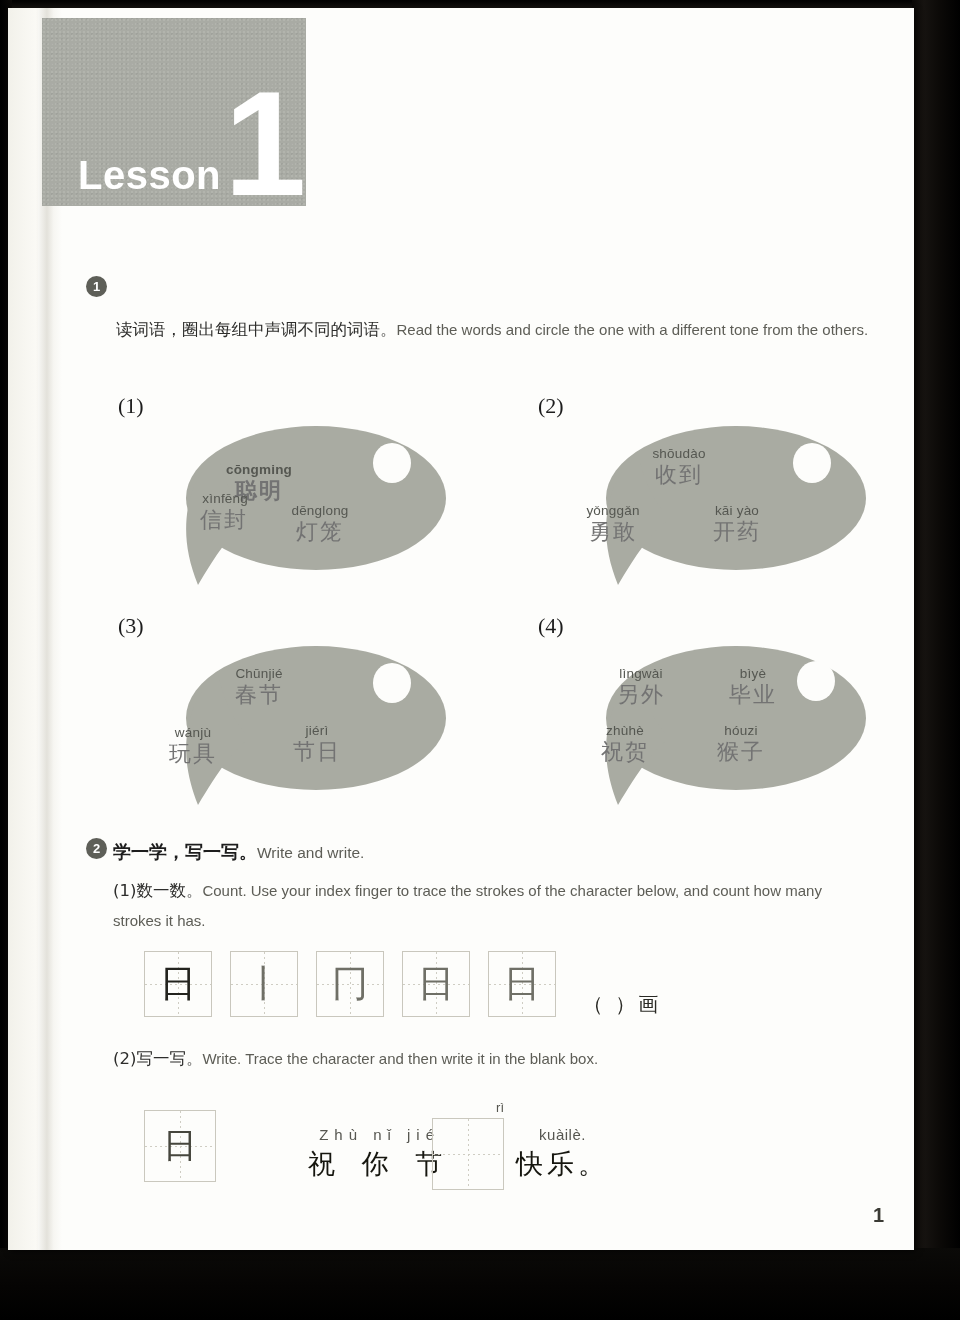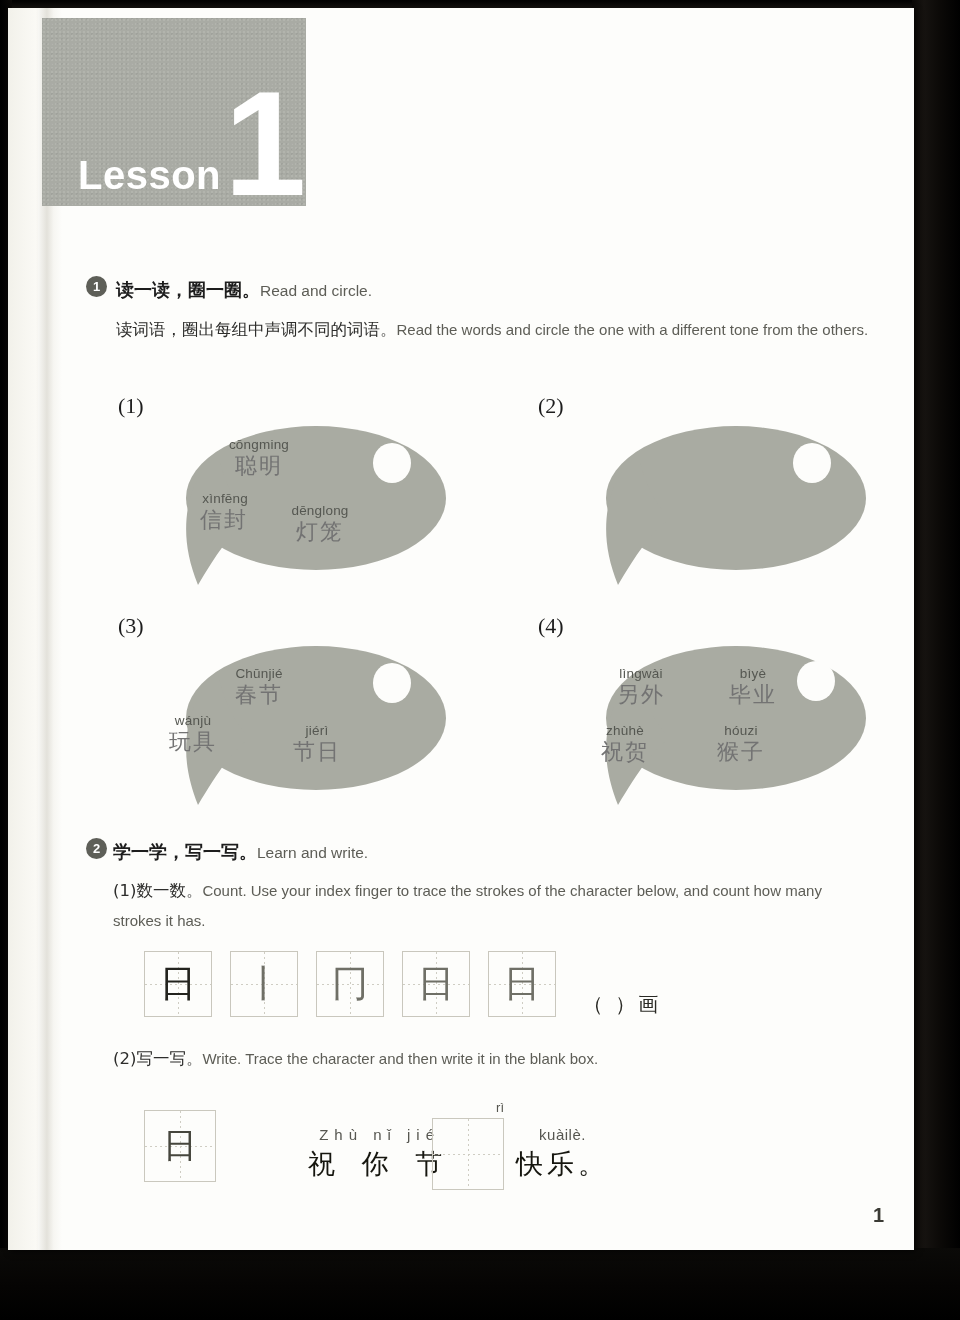--- a/index.html
+++ b/index.html
@@ -328,38 +328,35 @@
     <div class="gutter2"></div>
     <div class="gutter"></div>
 
     <div class="lesson-block">
       <span class="lesson-word">Lesson</span>
       <span class="lesson-num">1</span>
     </div>
 
 
     <div class="ex-badge" style="left:78px; top:268px;">1</div>
-    <div class="ex-head" style="left:108px; top:270px;">
-      <b>读一读，圈一圈。</b><span class="en">Read and circle.</span>
-    </div>
     <div class="ex-sub" style="left:108px; top:307px; width:760px;">
       <span class="cn">读词语，圈出每组中声调不同的词语。</span><span class="en">Read the words and circle the one with a different tone from the others.</span>
     </div>
 
     <div class="fish-wrap" style="left:110px; top:385px; width:340px; height:205px;">
       <span class="fish-label">(1)</span>
       <svg class="fish-svg" width="330" height="180" viewBox="0 0 330 180">
         <g fill="#a9aba2">
           <ellipse cx="190" cy="83" rx="130" ry="72"></ellipse>
           <path d="M92,40 C74,55 66,72 62,92 C58,116 60,140 72,170 C90,140 104,118 124,103 C106,86 98,64 92,40 Z"></path>
         </g>
         <ellipse cx="266" cy="48" rx="19" ry="20" fill="#fdfdfb"></ellipse>
       </svg>
       <div class="fish-text">
-        <div class="wordgrp" style="left:78px; top:23px; width:110px;">
+        <div class="wordgrp" style="left:78px; top:48px; width:110px;font-weight:bold;">
           <div class="py">cōngming</div>
           <div class="hz">聪明</div>
         </div>
         <div class="wordgrp" style="left:12px; top:77px; width:110px;text-align:right;">
           <div class="py">xìnfēng</div>
           <div class="hz">信封</div>
         </div>
         <div class="wordgrp" style="left:134px; top:89px; width:120px;">
           <div class="py">dēnglong</div>
           <div class="hz">灯笼</div>
@@ -369,37 +366,51 @@
 
     <div class="fish-wrap" style="left:530px; top:385px; width:340px; height:205px;">
       <span class="fish-label">(2)</span>
       <svg class="fish-svg" width="330" height="180" viewBox="0 0 330 180">
         <g fill="#a9aba2">
           <ellipse cx="190" cy="83" rx="130" ry="72"></ellipse>
           <path d="M92,40 C74,55 66,72 62,92 C58,116 60,140 72,170 C90,140 104,118 124,103 C106,86 98,64 92,40 Z"></path>
         </g>
         <ellipse cx="266" cy="48" rx="19" ry="20" fill="#fdfdfb"></ellipse>
       </svg>
+      <div class="fish-text">
+        <div class="wordgrp" style="left:78px; top:32px; width:110px;">
+          <div class="py">shōudào</div>
+          <div class="hz">收到</div>
+        </div>
+        <div class="wordgrp" style="left:12px; top:89px; width:110px;">
+          <div class="py">yǒnggǎn</div>
+          <div class="hz">勇敢</div>
+        </div>
+        <div class="wordgrp" style="left:131px; top:89px; width:120px;">
+          <div class="py">kāi yào</div>
+          <div class="hz">开药</div>
+        </div>
+      </div>
     </div>
 
     <div class="fish-wrap" style="left:110px; top:605px; width:340px; height:205px;">
       <span class="fish-label">(3)</span>
       <svg class="fish-svg" width="330" height="180" viewBox="0 0 330 180">
         <g fill="#a9aba2">
           <ellipse cx="190" cy="83" rx="130" ry="72"></ellipse>
           <path d="M92,40 C74,55 66,72 62,92 C58,116 60,140 72,170 C90,140 104,118 124,103 C106,86 98,64 92,40 Z"></path>
         </g>
         <ellipse cx="266" cy="48" rx="19" ry="20" fill="#fdfdfb"></ellipse>
       </svg>
       <div class="fish-text">
         <div class="wordgrp" style="left:78px; top:32px; width:110px;">
           <div class="py">Chūnjié</div>
           <div class="hz">春节</div>
         </div>
-        <div class="wordgrp" style="left:12px; top:79px; width:110px;text-align:center;">
+        <div class="wordgrp" style="left:12px; top:91px; width:110px;text-align:center;">
           <div class="py">wánjù</div>
           <div class="hz">玩具</div>
         </div>
         <div class="wordgrp" style="left:131px; top:89px; width:120px;">
           <div class="py">jiérì</div>
           <div class="hz">节日</div>
         </div>
       </div>
     </div>
 
@@ -427,21 +438,21 @@
         </div>
         <div class="wordgrp" style="left:140px; top:89px; width:110px;">
           <div class="py">hóuzi</div>
           <div class="hz">猴子</div>
         </div>
       </div>
     </div>
 
     <div class="ex-badge" style="left:78px; top:830px;">2</div>
     <div class="ex-head" style="left:105px; top:832px;">
-      <b>学一学，写一写。</b><span class="en">Learn and write.</span>
+      <b>学一学，写一写。</b><span class="en">Write and write.</span>
     </div>
 
     <div class="ex-sub" style="left:105px; top:868px; width:740px;">
       <span class="cn">(1)</span><span class="cn">数一数。</span><span class="en">Count. Use your index finger to trace the strokes of the character below, and count how many strokes it has.</span>
     </div>
 
     <div class="sbox" style="left:136px; top:943px;">
       <span class="sglyph dark">日</span>
     </div>
     <div class="sbox" style="left:222px; top:943px;">

